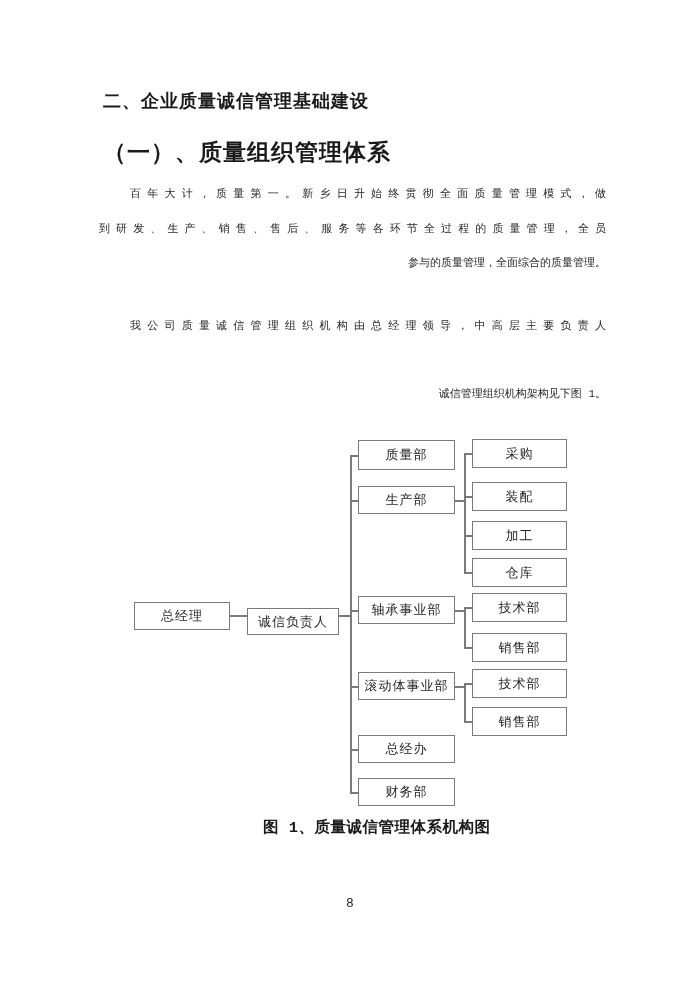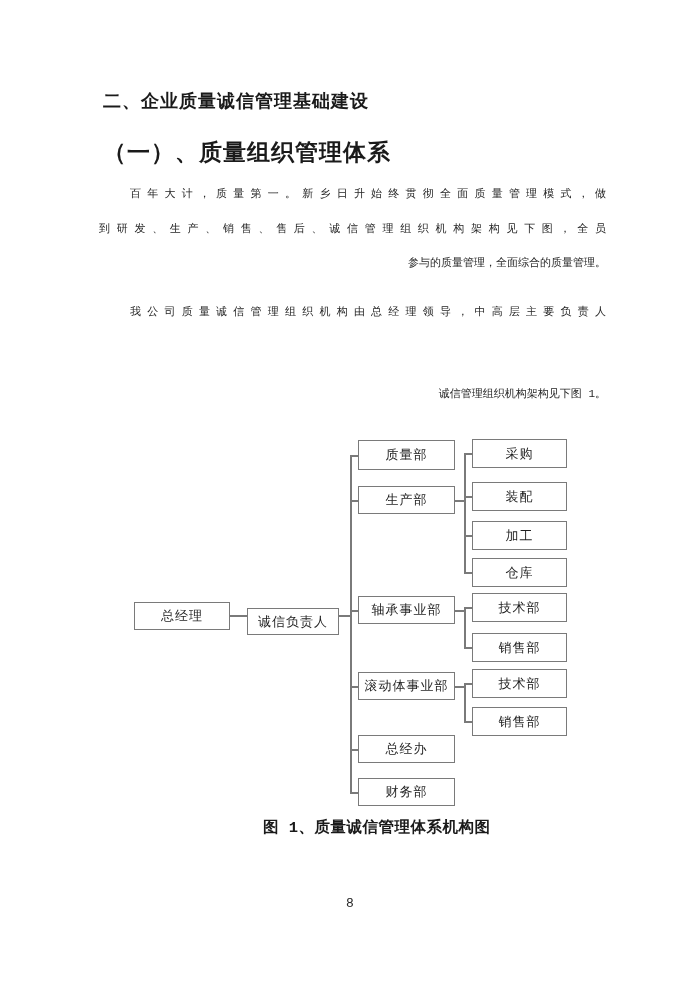--- a/index.html
+++ b/index.html
@@ -83,25 +83,25 @@
 </head>
 <body>
 
 <div class="page">
 
   <div class="h1">二、企业质量诚信管理基础建设</div>
   <div class="h2">（一）、质量组织管理体系</div>
 
   <div class="para" style="top:177px">
     <div class="pline fill indent">百年大计，质量第一。新乡日升始终贯彻全面质量管理模式，做</div>
-    <div class="pline fill">到研发、生产、销售、售后、诚信管理组织机构架构见下图，全员</div>
+    <div class="pline fill">到研发、生产、销售、售后、服务等各环节全过程的质量管理，全员</div>
     <div class="pline last">参与的质量管理，全面综合的质量管理。</div>
   </div>
 
-  <div class="para" style="top:295px">
+  <div class="para" style="top:309px">
     <div class="pline fill indent">我公司质量诚信管理组织机构由总经理领导，中高层主要负责人</div>
   </div>
 
   <div class="para" style="top:377px">
     <div class="pline last indent">诚信管理组织机构架构见下图 1。</div>
   </div>
 
   <div class="diagram">
 
     <div class="hl" style="left:230px;top:615px;width:120px"></div>

